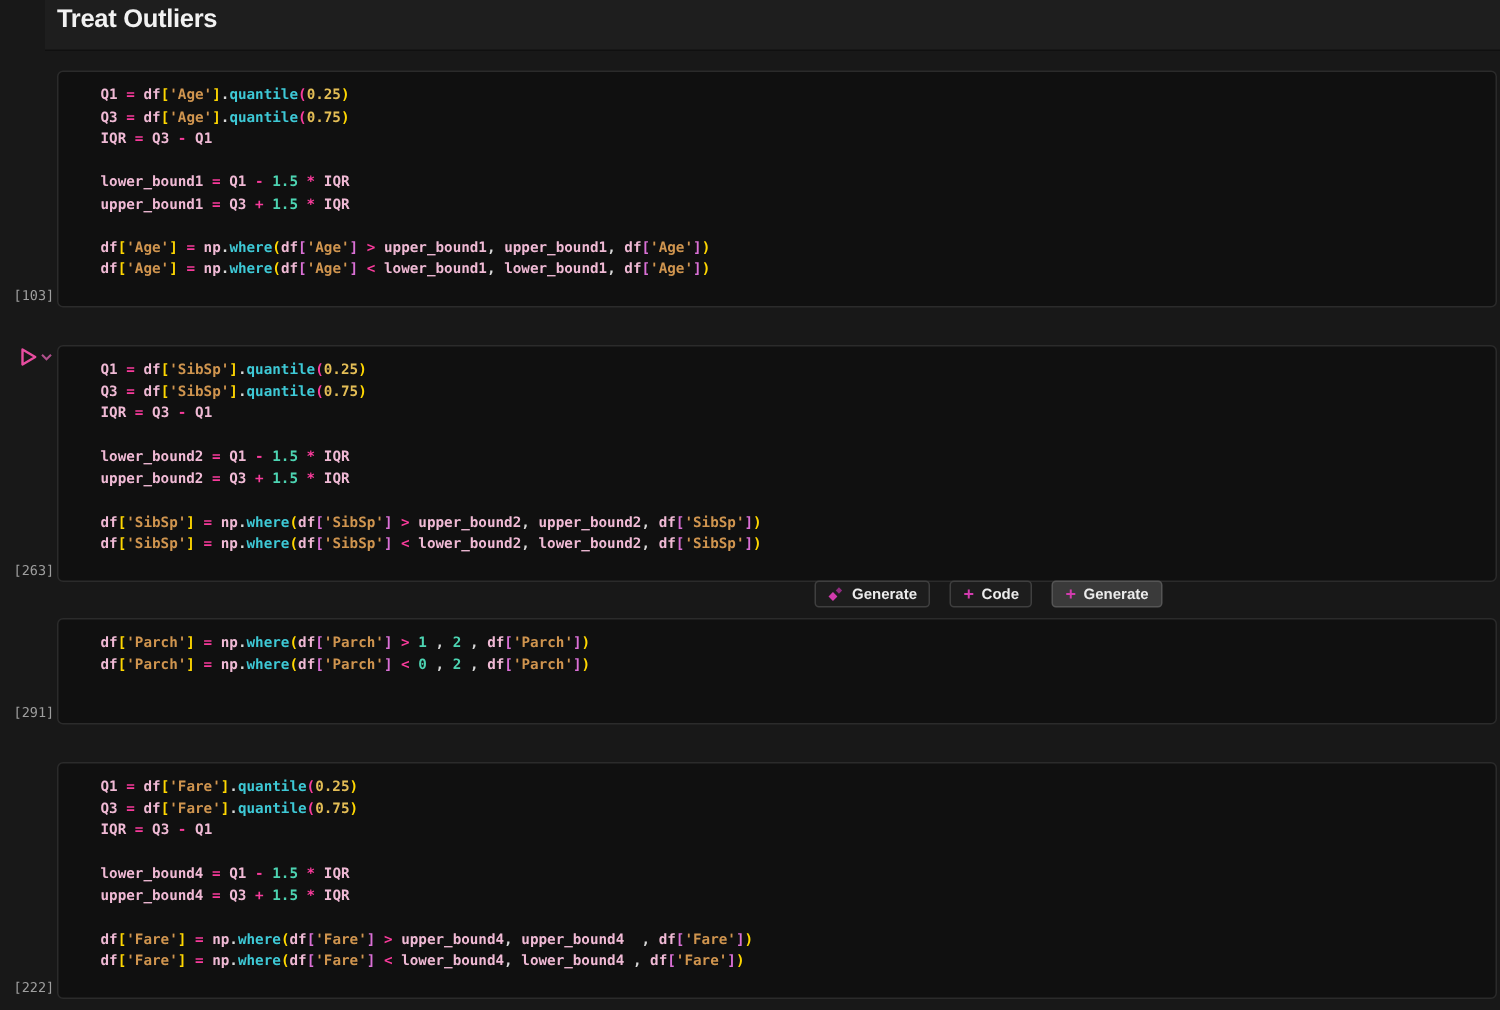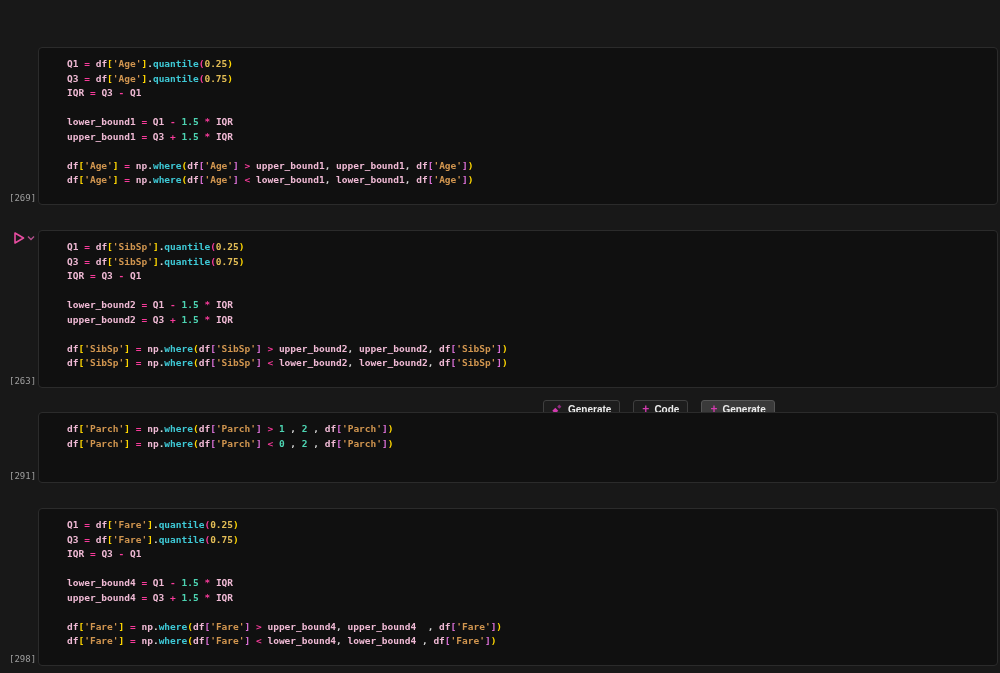--- a/index.html
+++ b/index.html
@@ -15,47 +15,50 @@
   .cell2{top:230px;height:158px;}
   .cell3{top:412px;height:71px;}
   .cell4{top:508px;height:158px;}
   .code-line{white-space:pre;font-family:"DejaVu Sans Mono","Liberation Mono",monospace;
              font-weight:bold;font-size:9.5px;line-height:14.5px;height:14.5px;color:#d8d8d8;}
   .exec{position:absolute;left:9px;width:28px;font-family:"DejaVu Sans Mono","Liberation Mono",monospace;
         font-size:9px;color:#9f9f9f;text-align:left;}
   .exec1{top:193px;} .exec2{top:376px;} .exec3{top:471px;} .exec4{top:654px;}
   #runbtn{position:absolute;left:12px;top:230px;width:26px;height:16px;background:none;border:none;
           padding:0;cursor:pointer;display:flex;align-items:center;gap:1px;}
-  #celltoolbar{position:absolute;left:543px;top:400px;display:flex;gap:13px;}
+  #celltoolbar{position:absolute;left:543px;top:387px;display:flex;gap:13px;}
   .tbtn{display:flex;align-items:center;gap:5px;background:#1d1d1d;border:1px solid #3f3f3f;
         border-radius:3px;color:#ececec;font-family:"Liberation Sans",sans-serif;
         font-weight:bold;font-size:10px;padding:0 8px;height:18px;cursor:pointer;}
   .tbtn.hovered{background:#3a3a3a;border-color:#555;}
   .plus-icon{color:#d23bae;font-size:12px;font-weight:bold;line-height:1;}
 </style>
 </head>
 <body>
 
 <div id="page">
 
+  <div id="mdheader">
+    <h1 id="title">Treat Outliers</h1>
+  </div>
 
   <div class="cell cell1">
     <div>
         <div class="code-line"><span style="color: rgb(240, 186, 213);">Q1</span><span style="color: rgb(216, 216, 216);"> </span><span style="color: rgb(248, 59, 155);">=</span><span style="color: rgb(216, 216, 216);"> </span><span style="color: rgb(240, 186, 213);">df</span><span style="color: rgb(255, 215, 0);">[</span><span style="color: rgb(208, 149, 79);">'Age'</span><span style="color: rgb(255, 215, 0);">]</span><span style="color: rgb(216, 216, 216);">.</span><span style="color: rgb(62, 201, 214);">quantile</span><span style="color: rgb(248, 59, 155);">(</span><span style="color: rgb(227, 189, 86);">0.25</span><span style="color: rgb(255, 215, 0);">)</span></div>
         <div class="code-line"><span style="color: rgb(240, 186, 213);">Q3</span><span style="color: rgb(216, 216, 216);"> </span><span style="color: rgb(248, 59, 155);">=</span><span style="color: rgb(216, 216, 216);"> </span><span style="color: rgb(240, 186, 213);">df</span><span style="color: rgb(255, 215, 0);">[</span><span style="color: rgb(208, 149, 79);">'Age'</span><span style="color: rgb(255, 215, 0);">]</span><span style="color: rgb(216, 216, 216);">.</span><span style="color: rgb(62, 201, 214);">quantile</span><span style="color: rgb(248, 59, 155);">(</span><span style="color: rgb(227, 189, 86);">0.75</span><span style="color: rgb(255, 215, 0);">)</span></div>
         <div class="code-line"><span style="color: rgb(240, 186, 213);">IQR</span><span style="color: rgb(216, 216, 216);"> </span><span style="color: rgb(248, 59, 155);">=</span><span style="color: rgb(216, 216, 216);"> </span><span style="color: rgb(240, 186, 213);">Q3</span><span style="color: rgb(216, 216, 216);"> </span><span style="color: rgb(248, 59, 155);">-</span><span style="color: rgb(216, 216, 216);"> </span><span style="color: rgb(240, 186, 213);">Q1</span></div>
         <div class="code-line">&nbsp;</div>
         <div class="code-line"><span style="color: rgb(240, 186, 213);">lower_bound1</span><span style="color: rgb(216, 216, 216);"> </span><span style="color: rgb(248, 59, 155);">=</span><span style="color: rgb(216, 216, 216);"> </span><span style="color: rgb(240, 186, 213);">Q1</span><span style="color: rgb(216, 216, 216);"> </span><span style="color: rgb(248, 59, 155);">-</span><span style="color: rgb(216, 216, 216);"> </span><span style="color: rgb(77, 212, 178);">1.5</span><span style="color: rgb(216, 216, 216);"> </span><span style="color: rgb(248, 59, 155);">*</span><span style="color: rgb(216, 216, 216);"> </span><span style="color: rgb(240, 186, 213);">IQR</span></div>
         <div class="code-line"><span style="color: rgb(240, 186, 213);">upper_bound1</span><span style="color: rgb(216, 216, 216);"> </span><span style="color: rgb(248, 59, 155);">=</span><span style="color: rgb(216, 216, 216);"> </span><span style="color: rgb(240, 186, 213);">Q3</span><span style="color: rgb(216, 216, 216);"> </span><span style="color: rgb(248, 59, 155);">+</span><span style="color: rgb(216, 216, 216);"> </span><span style="color: rgb(77, 212, 178);">1.5</span><span style="color: rgb(216, 216, 216);"> </span><span style="color: rgb(248, 59, 155);">*</span><span style="color: rgb(216, 216, 216);"> </span><span style="color: rgb(240, 186, 213);">IQR</span></div>
         <div class="code-line">&nbsp;</div>
         <div class="code-line"><span style="color: rgb(240, 186, 213);">df</span><span style="color: rgb(255, 215, 0);">[</span><span style="color: rgb(208, 149, 79);">'Age'</span><span style="color: rgb(255, 215, 0);">]</span><span style="color: rgb(216, 216, 216);"> </span><span style="color: rgb(248, 59, 155);">=</span><span style="color: rgb(216, 216, 216);"> </span><span style="color: rgb(240, 186, 213);">np</span><span style="color: rgb(216, 216, 216);">.</span><span style="color: rgb(62, 201, 214);">where</span><span style="color: rgb(255, 215, 0);">(</span><span style="color: rgb(240, 186, 213);">df</span><span style="color: rgb(218, 112, 214);">[</span><span style="color: rgb(208, 149, 79);">'Age'</span><span style="color: rgb(218, 112, 214);">]</span><span style="color: rgb(216, 216, 216);"> </span><span style="color: rgb(248, 59, 155);">&gt;</span><span style="color: rgb(216, 216, 216);"> </span><span style="color: rgb(240, 186, 213);">upper_bound1</span><span style="color: rgb(216, 216, 216);">,</span><span style="color: rgb(216, 216, 216);"> </span><span style="color: rgb(240, 186, 213);">upper_bound1</span><span style="color: rgb(216, 216, 216);">,</span><span style="color: rgb(216, 216, 216);"> </span><span style="color: rgb(240, 186, 213);">df</span><span style="color: rgb(218, 112, 214);">[</span><span style="color: rgb(208, 149, 79);">'Age'</span><span style="color: rgb(218, 112, 214);">]</span><span style="color: rgb(255, 215, 0);">)</span></div>
         <div class="code-line"><span style="color: rgb(240, 186, 213);">df</span><span style="color: rgb(255, 215, 0);">[</span><span style="color: rgb(208, 149, 79);">'Age'</span><span style="color: rgb(255, 215, 0);">]</span><span style="color: rgb(216, 216, 216);"> </span><span style="color: rgb(248, 59, 155);">=</span><span style="color: rgb(216, 216, 216);"> </span><span style="color: rgb(240, 186, 213);">np</span><span style="color: rgb(216, 216, 216);">.</span><span style="color: rgb(62, 201, 214);">where</span><span style="color: rgb(255, 215, 0);">(</span><span style="color: rgb(240, 186, 213);">df</span><span style="color: rgb(218, 112, 214);">[</span><span style="color: rgb(208, 149, 79);">'Age'</span><span style="color: rgb(218, 112, 214);">]</span><span style="color: rgb(216, 216, 216);"> </span><span style="color: rgb(248, 59, 155);">&lt;</span><span style="color: rgb(216, 216, 216);"> </span><span style="color: rgb(240, 186, 213);">lower_bound1</span><span style="color: rgb(216, 216, 216);">,</span><span style="color: rgb(216, 216, 216);"> </span><span style="color: rgb(240, 186, 213);">lower_bound1</span><span style="color: rgb(216, 216, 216);">,</span><span style="color: rgb(216, 216, 216);"> </span><span style="color: rgb(240, 186, 213);">df</span><span style="color: rgb(218, 112, 214);">[</span><span style="color: rgb(208, 149, 79);">'Age'</span><span style="color: rgb(218, 112, 214);">]</span><span style="color: rgb(255, 215, 0);">)</span></div>
       </div>
   </div>
-  <div class="exec exec1">[269]</div>
+  <div class="exec exec1">[103]</div>
 
   <button id="runbtn">
     <svg width="14" height="14" viewBox="0 0 14 14">
       <path d="M3 2 L11.5 7 L3 12 Z" fill="none" stroke="#e84da0" stroke-width="1.6" stroke-linejoin="round"></path>
     </svg>
     <svg width="8" height="6" viewBox="0 0 8 6">
       <path d="M1 1.5 L4 4.5 L7 1.5" fill="none" stroke="#b0508c" stroke-width="1.4"></path>
     </svg>
   </button>
   <div class="cell cell2">
@@ -105,15 +108,15 @@
         <div class="code-line"><span style="color: rgb(240, 186, 213);">Q3</span><span style="color: rgb(216, 216, 216);"> </span><span style="color: rgb(248, 59, 155);">=</span><span style="color: rgb(216, 216, 216);"> </span><span style="color: rgb(240, 186, 213);">df</span><span style="color: rgb(255, 215, 0);">[</span><span style="color: rgb(208, 149, 79);">'Fare'</span><span style="color: rgb(255, 215, 0);">]</span><span style="color: rgb(216, 216, 216);">.</span><span style="color: rgb(62, 201, 214);">quantile</span><span style="color: rgb(248, 59, 155);">(</span><span style="color: rgb(227, 189, 86);">0.75</span><span style="color: rgb(255, 215, 0);">)</span></div>
         <div class="code-line"><span style="color: rgb(240, 186, 213);">IQR</span><span style="color: rgb(216, 216, 216);"> </span><span style="color: rgb(248, 59, 155);">=</span><span style="color: rgb(216, 216, 216);"> </span><span style="color: rgb(240, 186, 213);">Q3</span><span style="color: rgb(216, 216, 216);"> </span><span style="color: rgb(248, 59, 155);">-</span><span style="color: rgb(216, 216, 216);"> </span><span style="color: rgb(240, 186, 213);">Q1</span></div>
         <div class="code-line">&nbsp;</div>
         <div class="code-line"><span style="color: rgb(240, 186, 213);">lower_bound4</span><span style="color: rgb(216, 216, 216);"> </span><span style="color: rgb(248, 59, 155);">=</span><span style="color: rgb(216, 216, 216);"> </span><span style="color: rgb(240, 186, 213);">Q1</span><span style="color: rgb(216, 216, 216);"> </span><span style="color: rgb(248, 59, 155);">-</span><span style="color: rgb(216, 216, 216);"> </span><span style="color: rgb(77, 212, 178);">1.5</span><span style="color: rgb(216, 216, 216);"> </span><span style="color: rgb(248, 59, 155);">*</span><span style="color: rgb(216, 216, 216);"> </span><span style="color: rgb(240, 186, 213);">IQR</span></div>
         <div class="code-line"><span style="color: rgb(240, 186, 213);">upper_bound4</span><span style="color: rgb(216, 216, 216);"> </span><span style="color: rgb(248, 59, 155);">=</span><span style="color: rgb(216, 216, 216);"> </span><span style="color: rgb(240, 186, 213);">Q3</span><span style="color: rgb(216, 216, 216);"> </span><span style="color: rgb(248, 59, 155);">+</span><span style="color: rgb(216, 216, 216);"> </span><span style="color: rgb(77, 212, 178);">1.5</span><span style="color: rgb(216, 216, 216);"> </span><span style="color: rgb(248, 59, 155);">*</span><span style="color: rgb(216, 216, 216);"> </span><span style="color: rgb(240, 186, 213);">IQR</span></div>
         <div class="code-line">&nbsp;</div>
         <div class="code-line"><span style="color: rgb(240, 186, 213);">df</span><span style="color: rgb(255, 215, 0);">[</span><span style="color: rgb(208, 149, 79);">'Fare'</span><span style="color: rgb(255, 215, 0);">]</span><span style="color: rgb(216, 216, 216);"> </span><span style="color: rgb(248, 59, 155);">=</span><span style="color: rgb(216, 216, 216);"> </span><span style="color: rgb(240, 186, 213);">np</span><span style="color: rgb(216, 216, 216);">.</span><span style="color: rgb(62, 201, 214);">where</span><span style="color: rgb(255, 215, 0);">(</span><span style="color: rgb(240, 186, 213);">df</span><span style="color: rgb(218, 112, 214);">[</span><span style="color: rgb(208, 149, 79);">'Fare'</span><span style="color: rgb(218, 112, 214);">]</span><span style="color: rgb(216, 216, 216);"> </span><span style="color: rgb(248, 59, 155);">&gt;</span><span style="color: rgb(216, 216, 216);"> </span><span style="color: rgb(240, 186, 213);">upper_bound4</span><span style="color: rgb(216, 216, 216);">,</span><span style="color: rgb(216, 216, 216);"> </span><span style="color: rgb(240, 186, 213);">upper_bound4</span><span style="color: rgb(216, 216, 216);">  </span><span style="color: rgb(216, 216, 216);">,</span><span style="color: rgb(216, 216, 216);"> </span><span style="color: rgb(240, 186, 213);">df</span><span style="color: rgb(218, 112, 214);">[</span><span style="color: rgb(208, 149, 79);">'Fare'</span><span style="color: rgb(218, 112, 214);">]</span><span style="color: rgb(255, 215, 0);">)</span></div>
         <div class="code-line"><span style="color: rgb(240, 186, 213);">df</span><span style="color: rgb(255, 215, 0);">[</span><span style="color: rgb(208, 149, 79);">'Fare'</span><span style="color: rgb(255, 215, 0);">]</span><span style="color: rgb(216, 216, 216);"> </span><span style="color: rgb(248, 59, 155);">=</span><span style="color: rgb(216, 216, 216);"> </span><span style="color: rgb(240, 186, 213);">np</span><span style="color: rgb(216, 216, 216);">.</span><span style="color: rgb(62, 201, 214);">where</span><span style="color: rgb(255, 215, 0);">(</span><span style="color: rgb(240, 186, 213);">df</span><span style="color: rgb(218, 112, 214);">[</span><span style="color: rgb(208, 149, 79);">'Fare'</span><span style="color: rgb(218, 112, 214);">]</span><span style="color: rgb(216, 216, 216);"> </span><span style="color: rgb(248, 59, 155);">&lt;</span><span style="color: rgb(216, 216, 216);"> </span><span style="color: rgb(240, 186, 213);">lower_bound4</span><span style="color: rgb(216, 216, 216);">,</span><span style="color: rgb(216, 216, 216);"> </span><span style="color: rgb(240, 186, 213);">lower_bound4</span><span style="color: rgb(216, 216, 216);"> </span><span style="color: rgb(216, 216, 216);">,</span><span style="color: rgb(216, 216, 216);"> </span><span style="color: rgb(240, 186, 213);">df</span><span style="color: rgb(218, 112, 214);">[</span><span style="color: rgb(208, 149, 79);">'Fare'</span><span style="color: rgb(218, 112, 214);">]</span><span style="color: rgb(255, 215, 0);">)</span></div>
       </div>
   </div>
-  <div class="exec exec4">[298]</div>
+  <div class="exec exec4">[222]</div>
 
 </div>
 
 </body></html>

